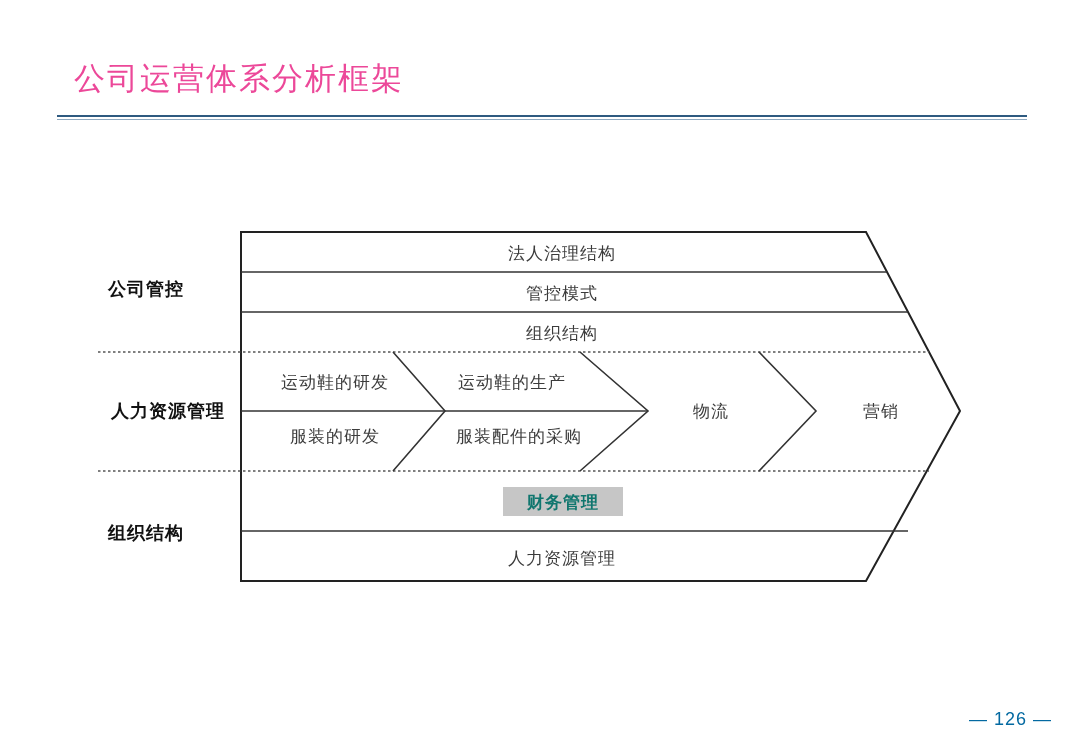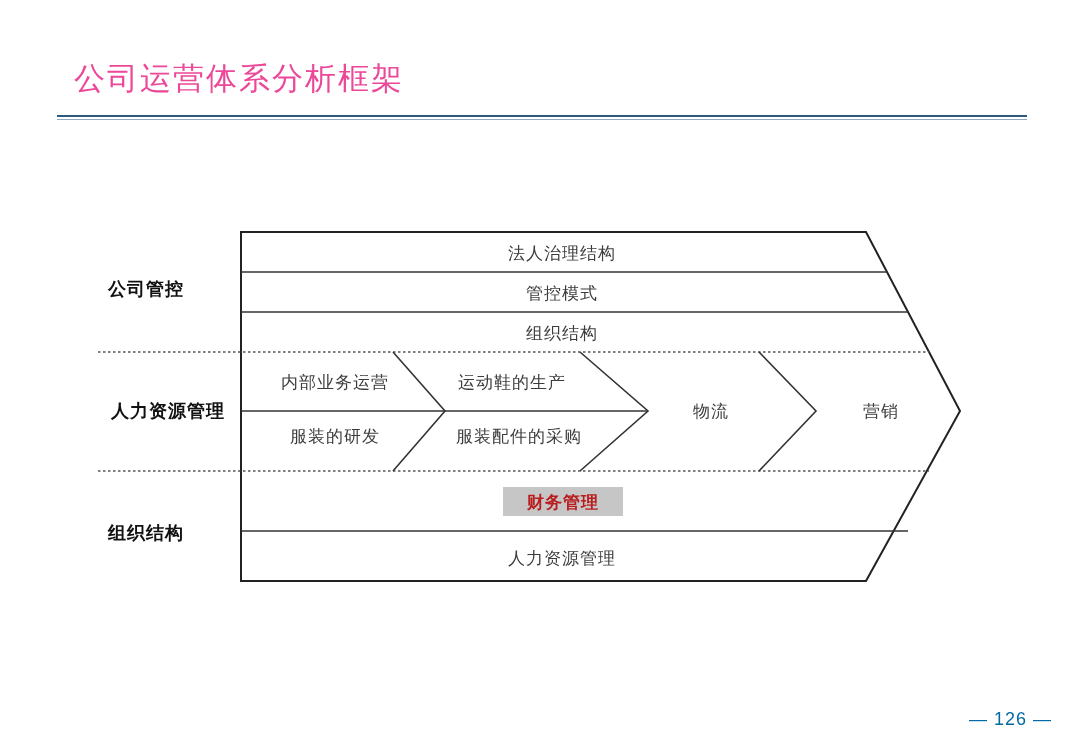--- a/index.html
+++ b/index.html
@@ -120,21 +120,21 @@
     height: 29px;
     background: #c6c6c6;
   }
   #cell-support-finance {
     position: absolute;
     left: 563px;
     top: 502px;
     transform: translate(-50%, -50%);
     font-size: 17px;
     font-weight: bold;
-    color: #b91c1c;
+    color: #0f766e;
     letter-spacing: 1px;
     white-space: nowrap;
     font-family: Liberation Mono, monospace;
   }
 </style>
 </head>
 <body>
 
 <div id="slide-title">公司运营体系分析框架</div>
 <div id="title-rule"></div>
@@ -173,21 +173,21 @@
   </svg>
 
   <div class="row-label" id="row-label-governance">公司管控</div>
   <div class="row-label" id="row-label-operations">人力资源管理</div>
   <div class="row-label" id="row-label-support">组织结构</div>
 
   <div class="cell-text" id="cell-governance-0">法人治理结构</div>
   <div class="cell-text" id="cell-governance-1">管控模式</div>
   <div class="cell-text" id="cell-governance-2">组织结构</div>
 
-  <div class="cell-text" id="cell-op-rd-shoes">内部业务运营</div>
+  <div class="cell-text" id="cell-op-rd-shoes">运动鞋的研发</div>
   <div class="cell-text" id="cell-op-rd-apparel">服装的研发</div>
   <div class="cell-text" id="cell-op-mfg-shoes">运动鞋的生产</div>
   <div class="cell-text" id="cell-op-purchasing">服装配件的采购</div>
   <div class="cell-text" id="cell-op-logistics">物流</div>
   <div class="cell-text" id="cell-op-marketing">营销</div>
 
   <div id="cell-support-finance-box"></div>
   <div id="cell-support-finance">财务管理</div>
   <div class="cell-text" id="cell-support-hr">人力资源管理</div>
 </div>

